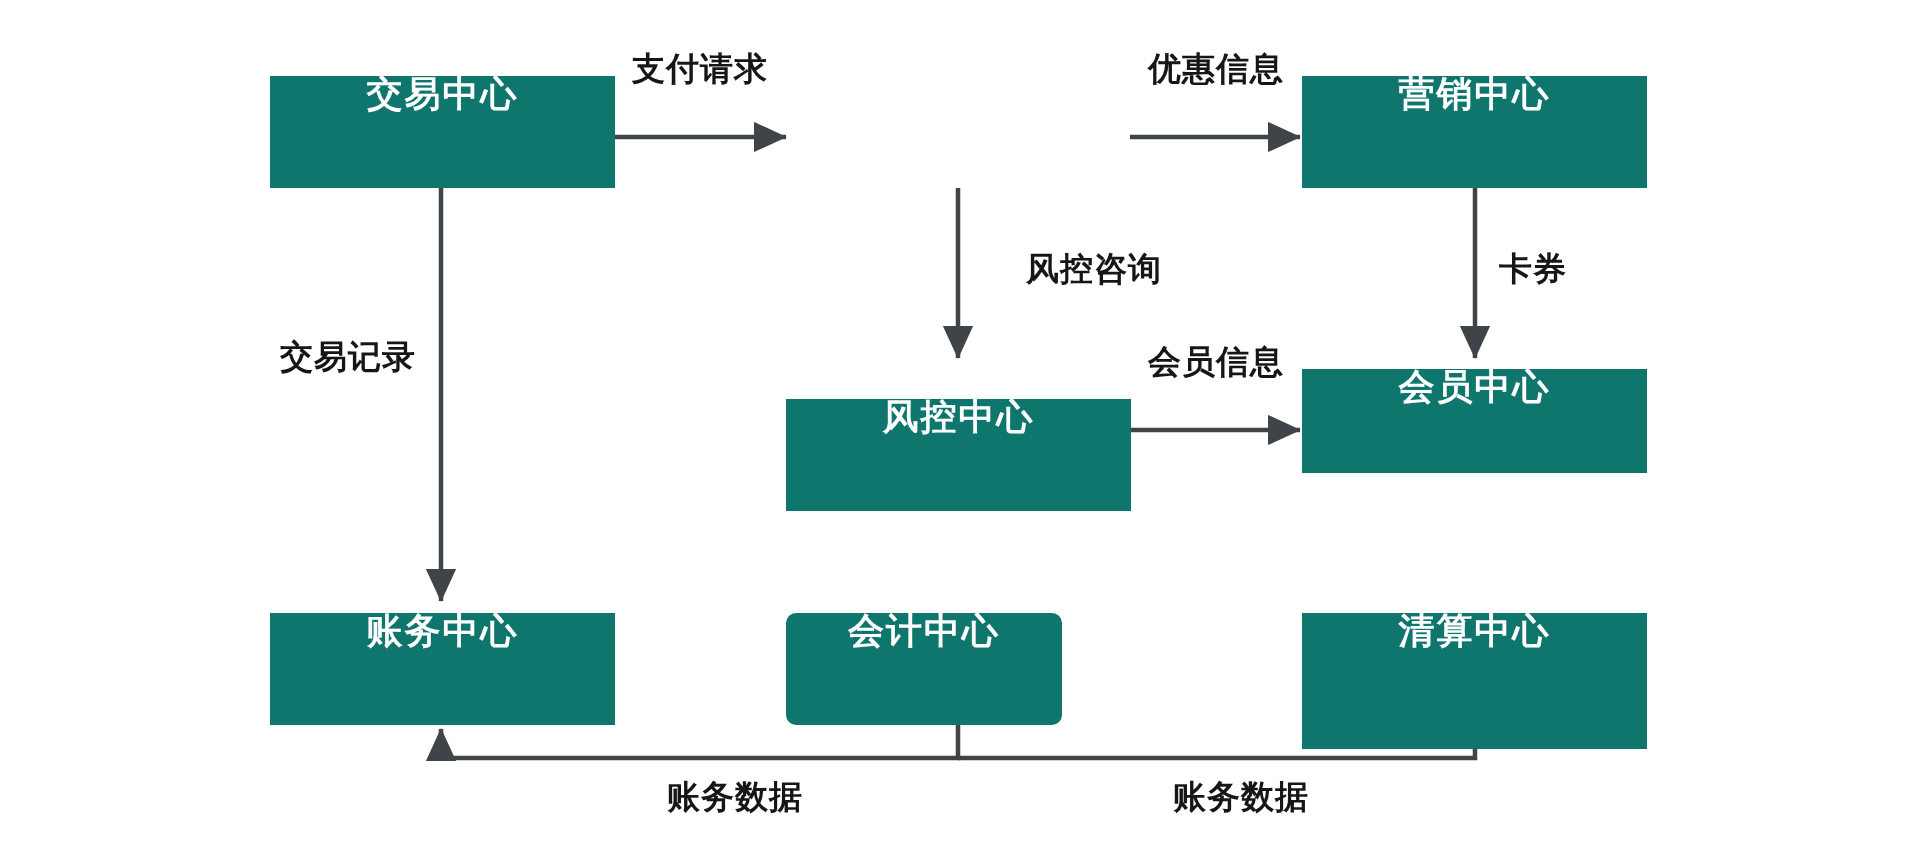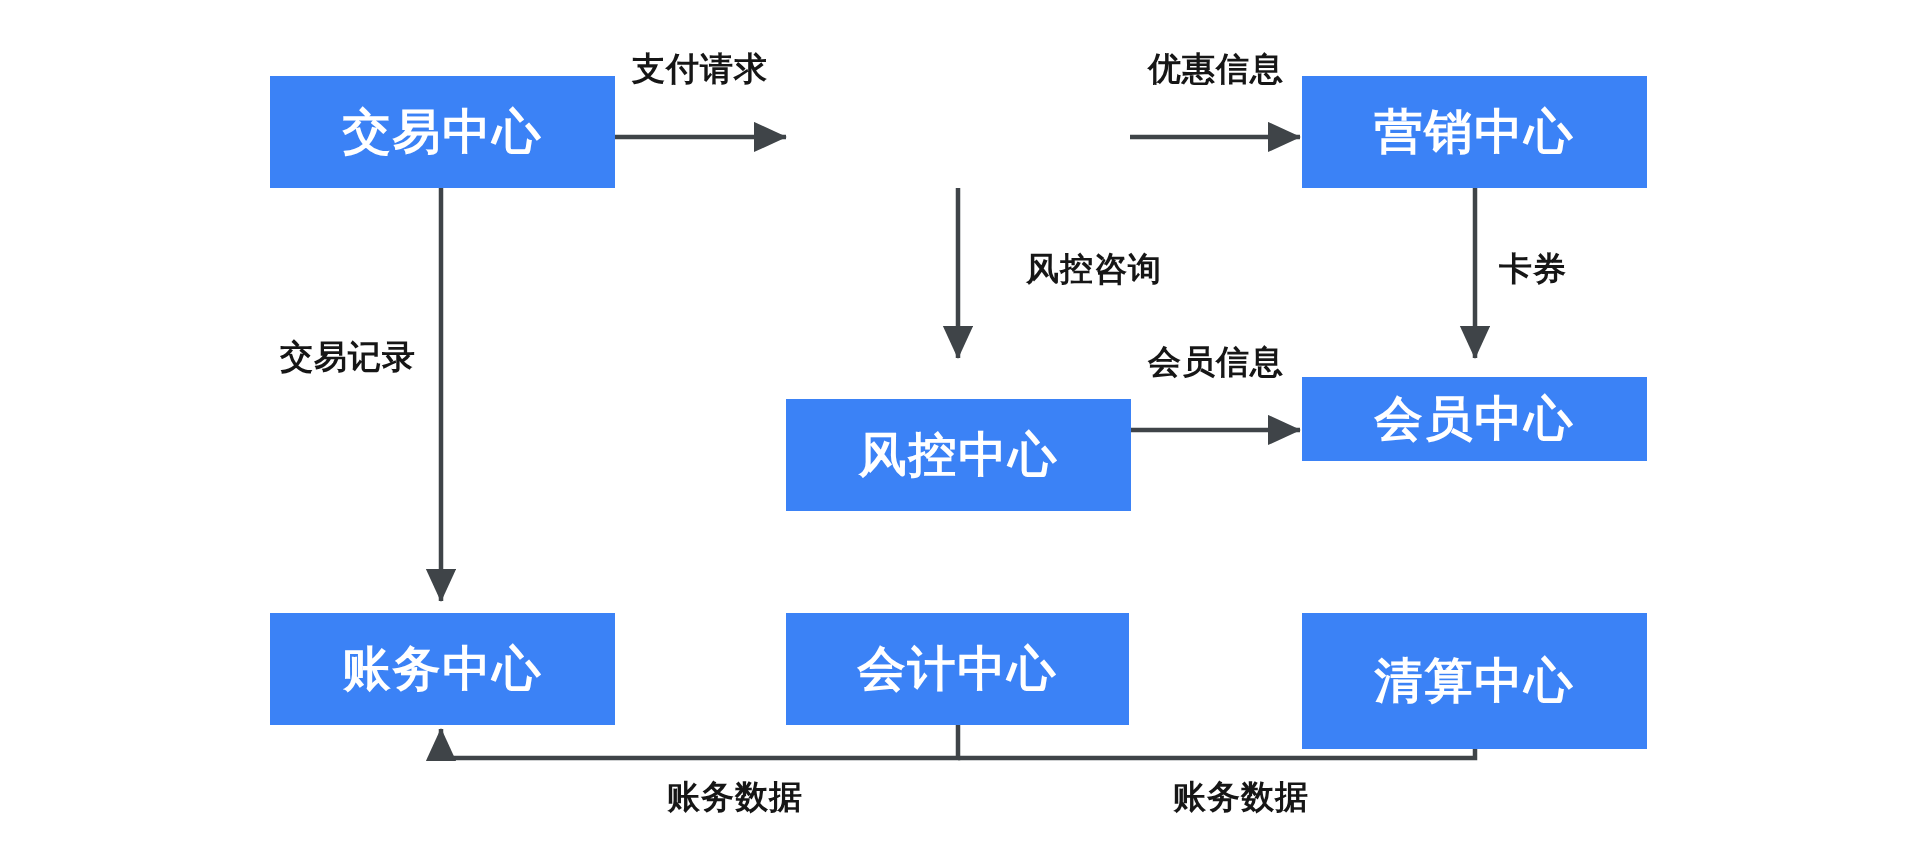--- a/index.html
+++ b/index.html
@@ -4,23 +4,23 @@
 <title>Payment System Architecture Diagram</title>
 <style>
   html,body{margin:0;padding:0;background:#ffffff;}
   body{
     width:1920px;height:857px;position:relative;overflow:hidden;
     font-family:"Liberation Sans","DejaVu Sans",sans-serif;
   }
   #canvas{position:absolute;left:0;top:0;width:1920px;height:857px;}
   svg#wires{position:absolute;left:0;top:0;width:1920px;height:857px;pointer-events:none;}
   .node{
-    position:absolute;display:flex;align-items:center;justify-content:center;
-    background:#3b82f6;color:#ffffff;
-    font-size:48px;font-weight:700;letter-spacing:2px;
+    position:absolute;display:flex;align-items:flex-start;justify-content:center;
+    background:#0f766e;color:#ffffff;
+    font-size:36px;font-weight:700;letter-spacing:2px;
     box-sizing:border-box;line-height:1;
     z-index:3;
   }
   .edge-label{
     position:absolute;color:#161616;font-size:33px;font-weight:700;
     white-space:nowrap;line-height:1;z-index:4;
     letter-spacing:1px;
   }
   .edge-label.ctr{transform:translateX(-50%);text-align:center;}
 </style>
@@ -75,29 +75,29 @@
 
 
   <div class="node" style="left:1302px;top:76px;width:345px;height:112px;">
     <span>营销中心</span>
   </div>
 
   <div class="node" style="left:786px;top:369px;width:345px;height:112px;margin-top:30px;">
     <span>风控中心</span>
   </div>
 
-  <div class="node" style="left:1302px;top:369px;width:345px;height:84px;margin-top:8px;">
+  <div class="node" style="left:1302px;top:369px;width:345px;height:104px;">
     <span>会员中心</span>
   </div>
 
   <div class="node" style="left:270px;top:613px;width:345px;height:112px;">
     <span>账务中心</span>
   </div>
 
-  <div class="node" style="left:786px;top:613px;width:343px;height:112px;">
+  <div class="node" style="left:786px;top:613px;width:276px;height:112px;border-radius:10px;">
     <span>会计中心</span>
   </div>
 
   <div class="node" style="left:1302px;top:613px;width:345px;height:136px;">
     <span>清算中心</span>
   </div>
 
   <div class="edge-label ctr" style="left:700px;top:52px;">支付请求</div>
 
   <div class="edge-label ctr" style="left:1216px;top:52px;">优惠信息</div>

